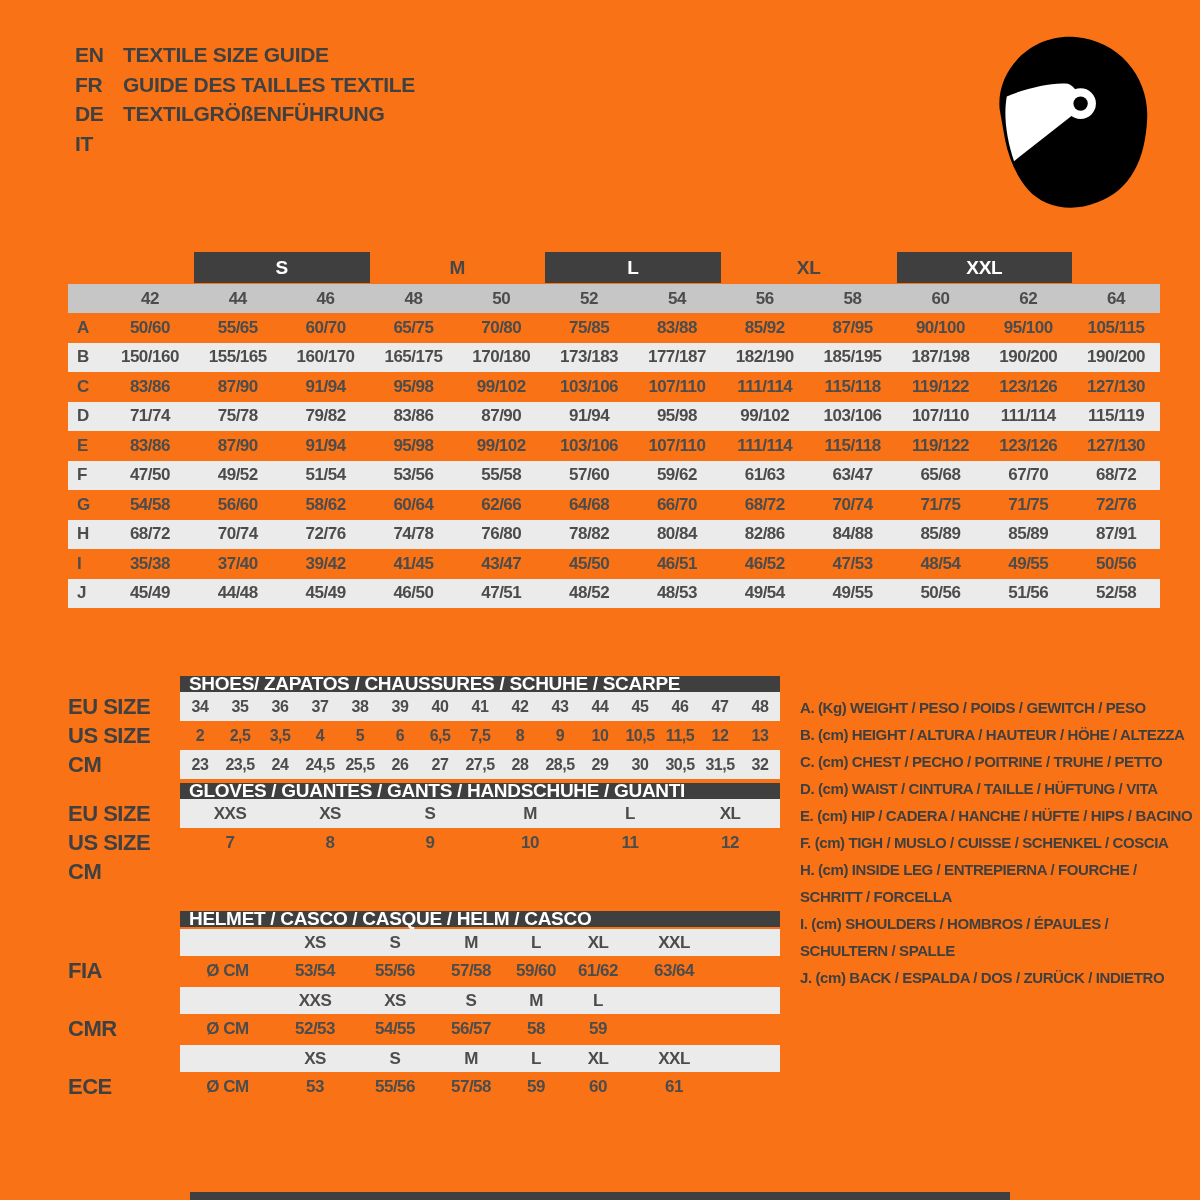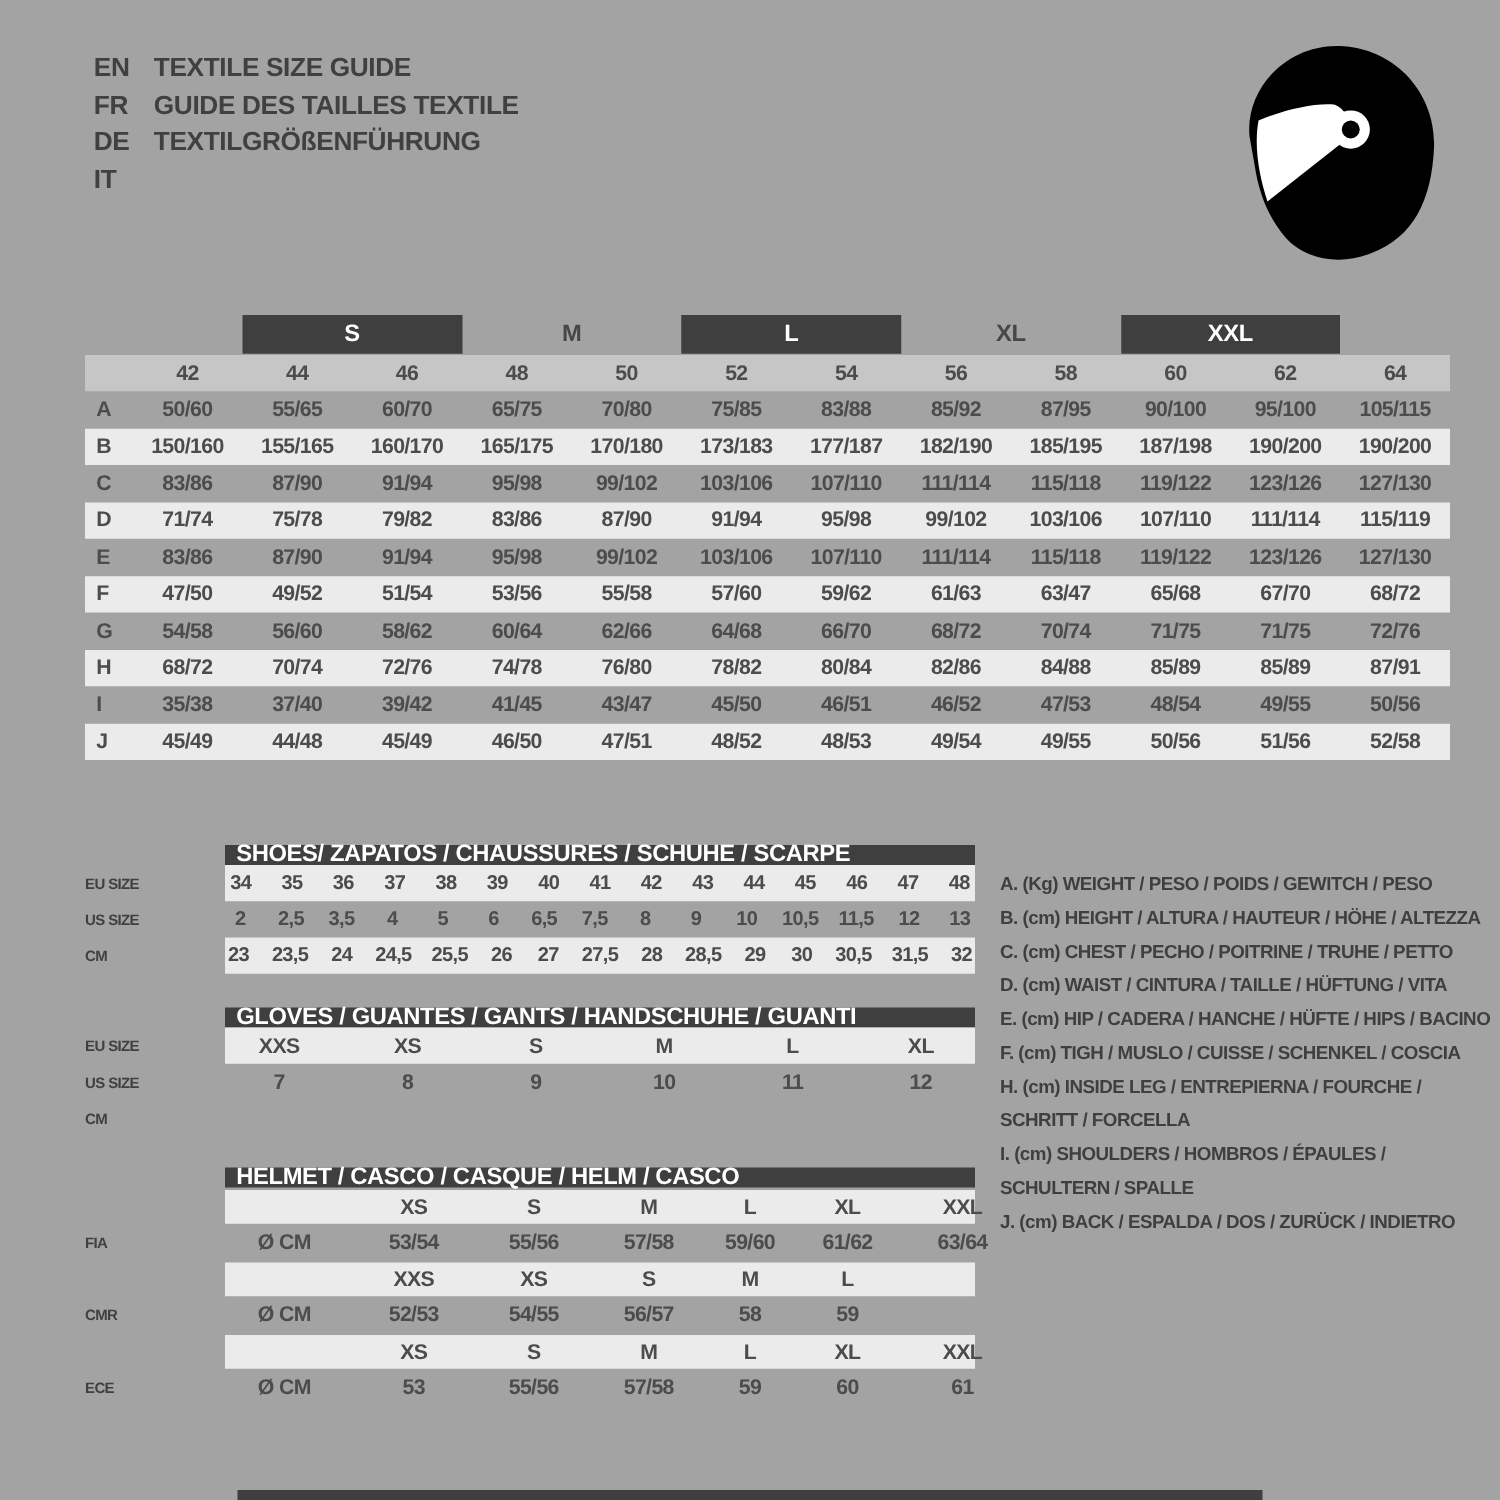--- a/index.html
+++ b/index.html
@@ -1,19 +1,19 @@
 <!DOCTYPE html>
 <html><head>
 <meta charset="utf-8">
 <title>Textile Size Guide</title>
 <style>
   *{margin:0;padding:0;box-sizing:border-box;}
   html,body{width:1200px;height:1200px;background:#fff;overflow:hidden;
     font-family:"Liberation Sans",sans-serif;color:#4c4c4c;}
-  .page{position:relative;width:1200px;height:1200px;background:#a3a3a3;}
+  .page{position:relative;width:1200px;height:1200px;background:#f97316;}
 
   
   .langs{position:absolute;left:75px;top:40px;}
   .lang-row{display:flex;font-weight:bold;font-size:21px;line-height:29.5px;letter-spacing:-0.3px;color:#404040;}
   .lang-code{width:48px;}
 
   .helmet-icon{position:absolute;left:978px;top:28px;width:180px;height:180px;}
 
   
   .size-table{position:absolute;left:68px;top:252px;width:1092px;}
@@ -28,28 +28,28 @@
   .cell.lbl{justify-content:flex-start;padding-left:9px;}
   .trow{height:29.5px;}
   .trow.shade{background:#ebebeb;}
 
   
   .bottom-tables{position:absolute;left:68px;top:676px;width:712px;}
   .sec-header{margin-left:112px;width:600px;height:16px;background:#3f3f3f;color:#fff;
     display:flex;align-items:center;padding-left:9px;font-weight:bold;font-size:19px;letter-spacing:-0.3px;white-space:nowrap;}
   .srow{display:flex;height:29px;}
   .side-label{width:112px;display:flex;align-items:center;
-    font-weight:bold;font-size:12px;letter-spacing:-0.5px;color:#404040;}
-  .scontent{width:600px;display:grid;gap:16px;}
+    font-weight:bold;font-size:22px;letter-spacing:-0.5px;color:#404040;}
+  .scontent{width:600px;display:grid;}
   .scontent.shade{background:#ebebeb;}
   .shoes-grid{grid-template-columns:repeat(15,1fr);}
   .shoes-grid .cell{font-size:16px;}
   .gloves-grid{grid-template-columns:repeat(6,1fr);}
   .helmet-grid{grid-template-columns:95px 80px 80px 72px 58px 66px 86px;}
-  .gap14{margin-top:27px;}
+  .gap14{margin-top:4px;}
   .gap25{margin-top:25px;}
   .hgap{margin-top:2px;height:27px;}
 
   
   .legend{position:absolute;left:800px;top:694px;width:398px;
     font-weight:bold;font-size:15px;line-height:27px;letter-spacing:-0.4px;color:#3f3f3f;}
 
   
   .cutoff{position:absolute;left:190px;top:1192px;width:820px;height:8px;background:#3f3f3f;}
 </style>

